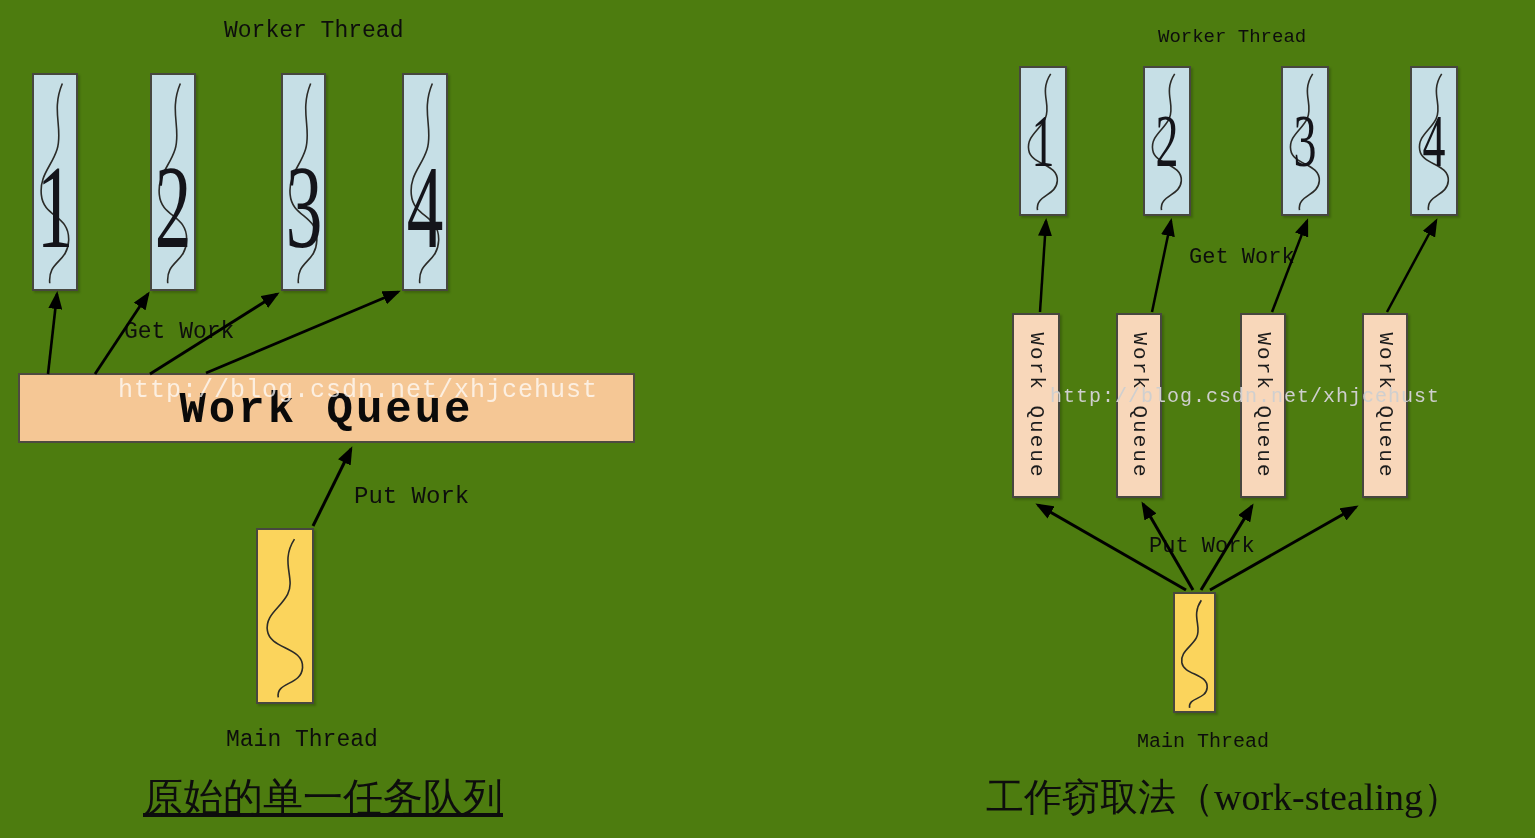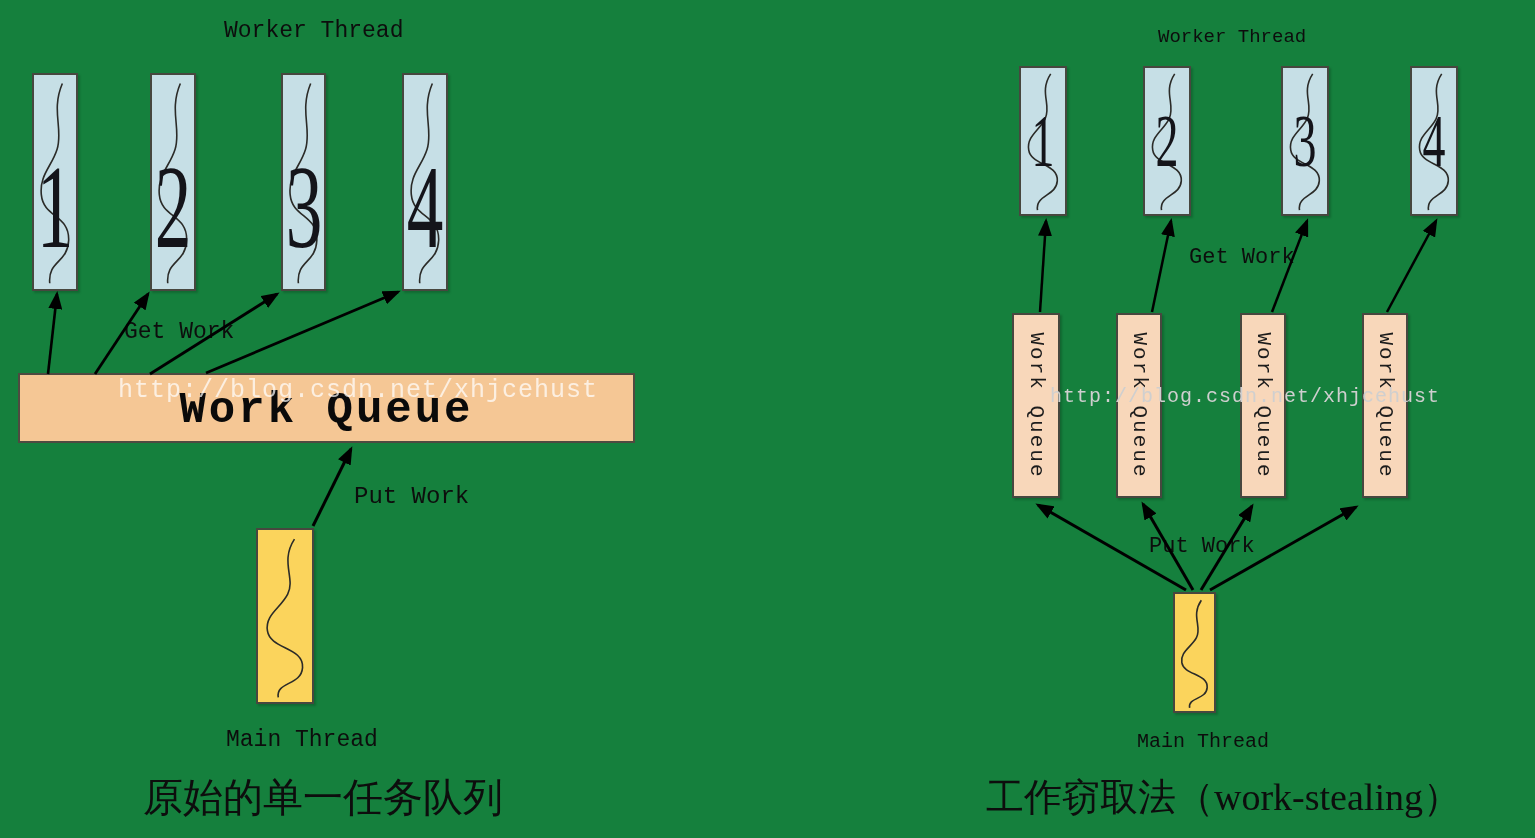--- a/index.html
+++ b/index.html
@@ -1,16 +1,16 @@
 <!DOCTYPE html>
 <html><head>
 <meta charset="utf-8">
 <style>
   html,body{margin:0;padding:0;background:#ffffff;}
-  .stage{position:relative;width:1535px;height:838px;background:#15803d;overflow:hidden;
+  .stage{position:relative;width:1535px;height:838px;background:#4d7c0f;overflow:hidden;
          font-family:"Liberation Mono","DejaVu Sans Mono",monospace;color:#111;}
   .abs{position:absolute;}
   
   .tbox{position:absolute;box-sizing:border-box;border:2px solid #47473f;
         background:#c6dfe6;box-shadow:2px 2px 2px rgba(0,0,0,.18);}
   .ybox{position:absolute;box-sizing:border-box;border:2px solid #47473f;
         background:#fbd45c;box-shadow:2px 2px 2px rgba(0,0,0,.18);}
   .qbox{position:absolute;box-sizing:border-box;border:2px solid #47473f;
         background:#f8d7ba;box-shadow:2px 2px 2px rgba(0,0,0,.2);
         display:flex;align-items:center;justify-content:center;}
@@ -18,21 +18,21 @@
        background:#f5c795;display:flex;align-items:center;justify-content:center;}
   .squiggle{position:absolute;left:0;top:0;width:100%;height:100%;}
   .squiggle path{fill:none;stroke:#2b2b28;stroke-width:1.6;vector-effect:non-scaling-stroke;}
   .digit{position:absolute;left:50%;font-family:"Liberation Serif","DejaVu Serif",serif;
          color:#14141a;line-height:1;}
   .digit.big{top:62%;font-size:118px;transform:translate(-50%,-50%) scaleX(.62);}
   .digit.small{top:50%;font-size:74px;transform:translate(-50%,-50%) scaleX(.62);}
   .vtext{transform:rotate(90deg);white-space:nowrap;font-size:21px;letter-spacing:2px;color:#1c1c1c;}
   .label{position:absolute;white-space:nowrap;color:#0d0d0d;}
   .wq-text{font-size:44px;font-weight:bold;letter-spacing:3px;padding-top:4px;color:#0a0a0a;}
-  .caption-serif{font-family:"Liberation Serif","DejaVu Serif",serif;}
+  .caption-serif{font-family:"Liberation Serif","DejaVu Serif",serif;text-decoration:underline;}
   .caption-sans{font-family:Liberation Serif, serif;}
   .wm{position:absolute;white-space:nowrap;font-size:25px;letter-spacing:1px;pointer-events:none;text-align:right;}
   .wm.left{color:rgba(255,255,255,.72);}
   .wm.right{color:#cfcfcf;font-size:20px;}
   svg.overlay{position:absolute;left:0;top:0;width:1535px;height:838px;pointer-events:none;}
 </style>
 </head>
 <body>
 
 <div class="stage">

